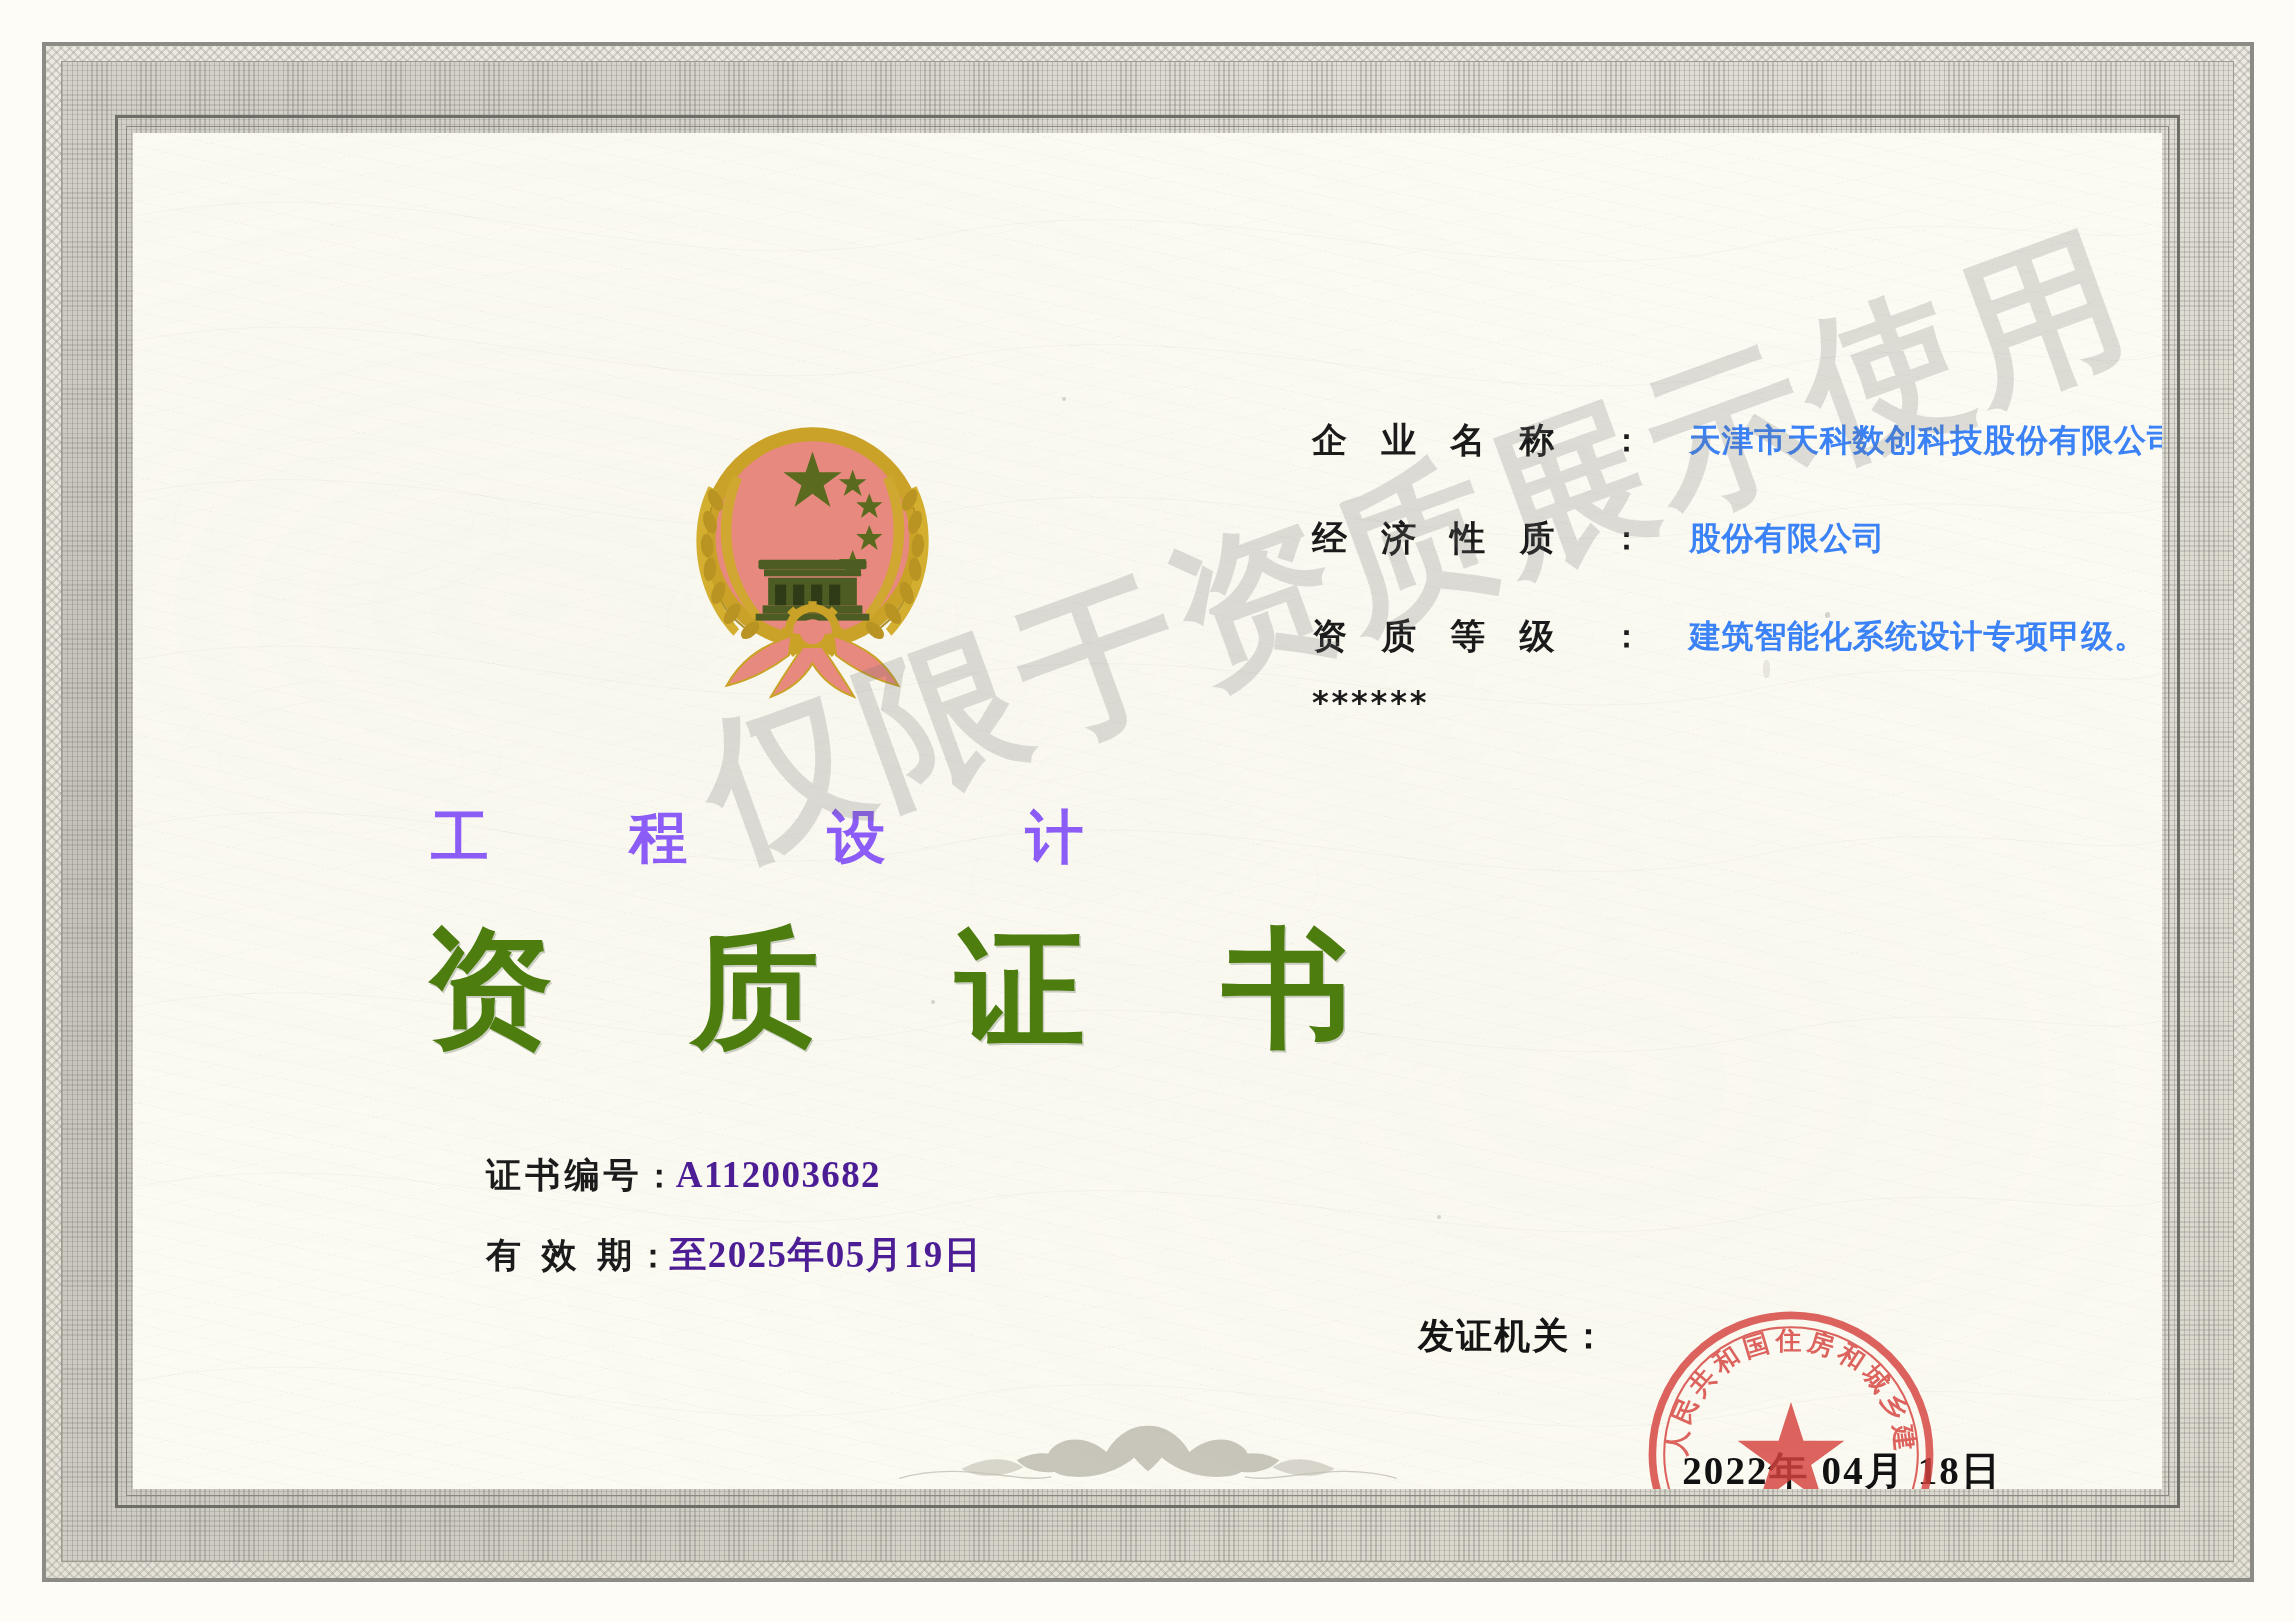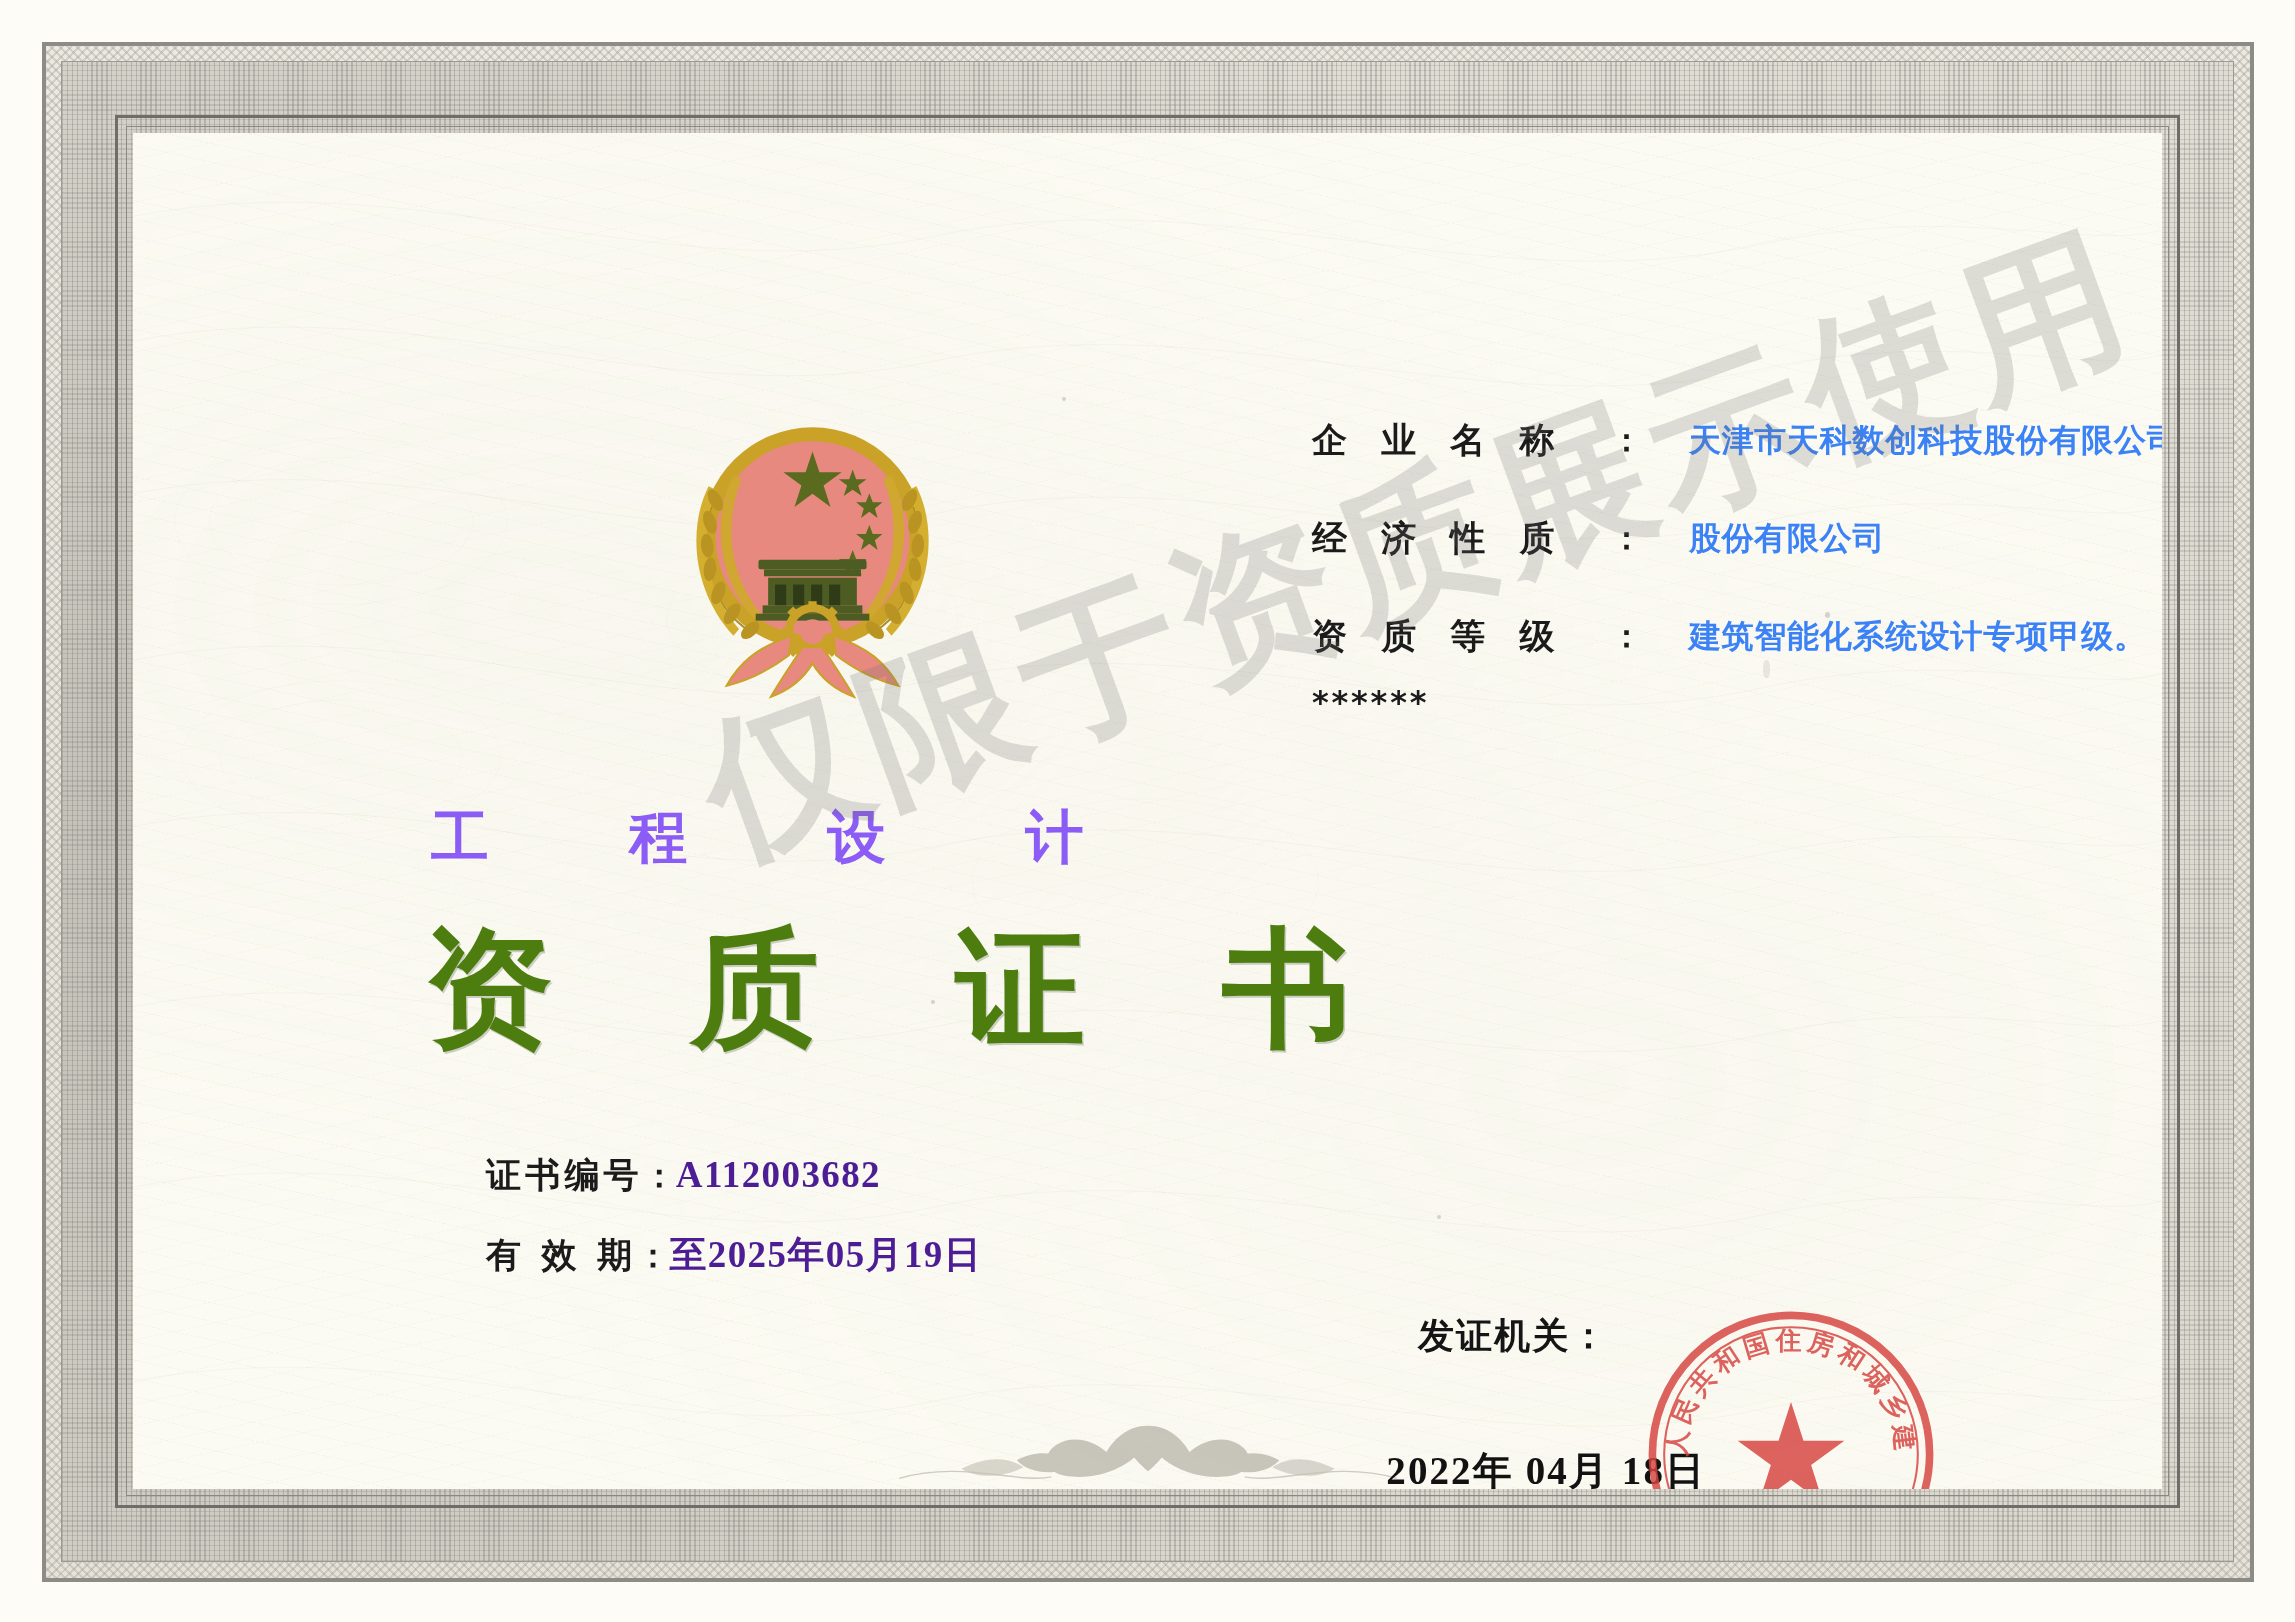--- a/index.html
+++ b/index.html
@@ -266,21 +266,21 @@
     text-align: left;
     margin-left: 40px;
   }
   .authority-date {
     margin-top: 83px;
     font-family: "Liberation Serif", serif;
     font-size: 39px;
     font-weight: 700;
     color: #121212;
     letter-spacing: 2.1px;
-    text-align: left;
+    text-align: right;
     margin-left: 8.3px;
   }
 
   
   .seal {
     position: absolute;
     right: 222px;
     top: 1172px;
     width: 298px;
     height: 298px;

